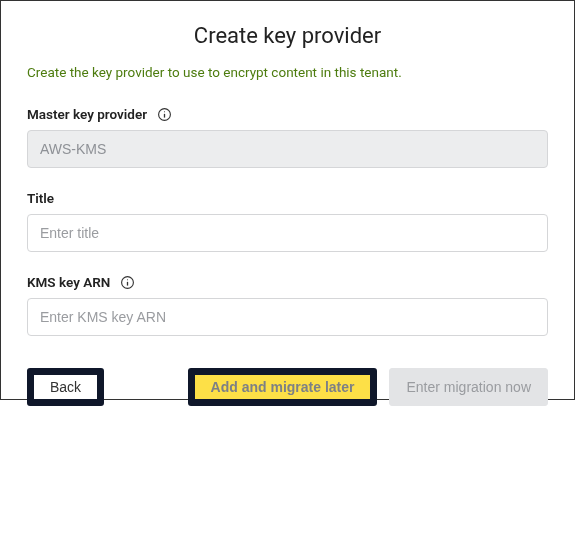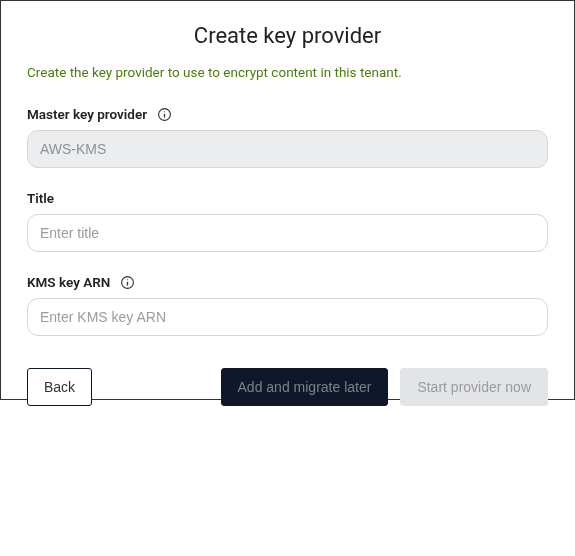--- a/index.html
+++ b/index.html
@@ -55,21 +55,21 @@
     .info-icon svg {
       width: 15px;
       height: 15px;
     }
     .text-input {
       width: 100%;
       height: 38px;
       padding: 0 12px;
       font-size: 14px;
       border: 1px solid #d5d6d8;
-      border-radius: 11px;
+      border-radius: 4px;
       background: #fff;
       color: #333;
       outline: none;
     }
     .text-input::placeholder {
       color: #9a9ca0;
     }
     .text-input.readonly {
       background: #ecedee;
       color: #8e9196;
@@ -85,27 +85,28 @@
     .footer-right {
       display: flex;
       gap: 12px;
     }
     .btn {
       height: 38px;
       padding: 0 16px;
       font-size: 14px;
       border-radius: 3px;
       cursor: pointer;
-      border: 1px solid #0f172a;
+      border: 7px solid #0f172a;
       background: #fff;
       color: #333;
     }
     .btn.secondary {
       color: #7d8085;
-      background: #0f172a;
+      background: #fde047;
+      font-weight: bold;
     }
     .btn.primary-disabled {
       background: #e3e4e6;
       border: 1px solid #e3e4e6;
       color: #9a9ca0;
       cursor: default;
     }
   </style>
 </head>
 <body>
@@ -149,17 +150,17 @@
       </span>
     </div>
     <input type="text" class="text-input" placeholder="Enter KMS key ARN" style="">
   </div>
 
 
   <div class="footer">
     <button class="btn">Back</button>
     <div class="footer-right">
       <button class="btn secondary">Add and migrate later</button>
-      <button class="btn primary-disabled">Start provider now</button>
+      <button class="btn primary-disabled">Enter migration now</button>
     </div>
   </div>
 
 </div>
 
 </body></html>

